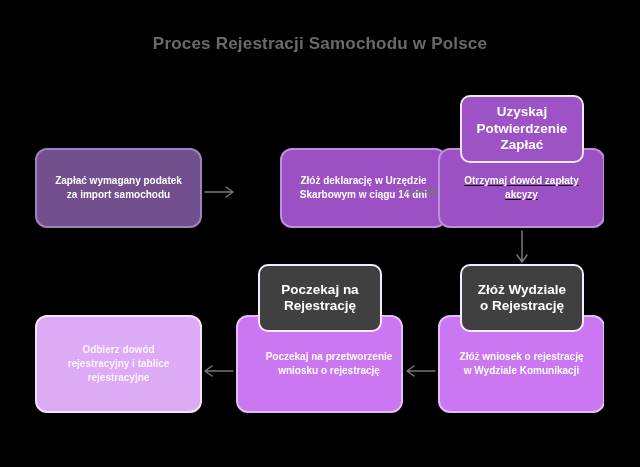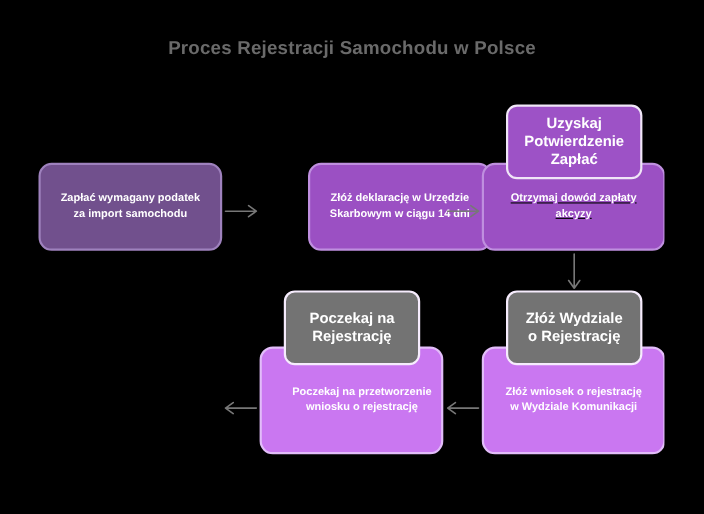--- a/index.html
+++ b/index.html
@@ -28,21 +28,21 @@
     white-space:pre-line;font-size:13.5px;font-weight:700;line-height:1.22;color:#ffffff;
   }
   
   .c1h{background:#6b4781;border:2px solid #cdbcdc;}
   .c1b{background:#71508d;border:2px solid #9e81bd;}
   .c2h{background:#9d52c6;border:2px solid #f0e6f7;}
   .c2b{background:#9b50c3;border:2px solid #bf8fdf;}
   .c3h{background:#daa4f4;border:2px solid #ffffff;}
   .c3b{background:#ddabf6;border:2px solid #f3e3fc;}
   .c3b .txt{color:rgba(255,255,255,.88);}
-  .c4h{background:#737373;border:2px solid #f6ecfd;}
+  .c4h{background:#404040;border:2px solid #f6ecfd;}
   .c4b{background:#ca77f1;border:2px solid #e2bdf9;}
   
   .p-r1c1b{left:35px; top:148px;height:80px;}
   .p-r1c2b{left:236px;top:148px;height:80px;margin-left:44px;}
   .p-r1c3b{left:438px;top:148px;height:80px;text-decoration:underline;}
   .p-r2c1b{left:35px; top:315px;height:98px;}
   .p-r2c2b{left:236px;top:315px;height:98px;padding-left:24px;}
   .p-r2c3b{left:438px;top:315px;height:98px;}
   .p-r1c1h{left:57px; top:95px;}
   .p-r1c2h{left:258px;top:95px;}
@@ -91,20 +91,25 @@
 
   <div class="node-body c4b p-r2c2b">
     <span class="txt">Poczekaj na przetworzenie
 wniosku o rejestrację</span>
   </div>
   <div class="node-header c4h p-r2c2h">
     <span class="txt">Poczekaj na
 Rejestrację</span>
   </div>
 
+  <div class="node-body c3b p-r2c1b">
+    <span class="txt">Odbierz dowód
+rejestracyjny i tablice
+rejestracyjne</span>
+  </div>
 
   <svg class="arrows" width="640" height="467" viewBox="0 0 640 467">
     <path d="M205,192 L233,192 M226,187 L233,192 L226,197"></path>
     <path d="M407,192 L435,192 M428,187 L435,192 L428,197"></path>
     <path d="M522,231 L522,262 M517,255 L522,262 L527,255"></path>
     <path d="M435,371 L407,371 M414,366 L407,371 L414,376"></path>
     <path d="M233,371 L205,371 M212,366 L205,371 L212,376"></path>
   </svg>
 
 </div>

